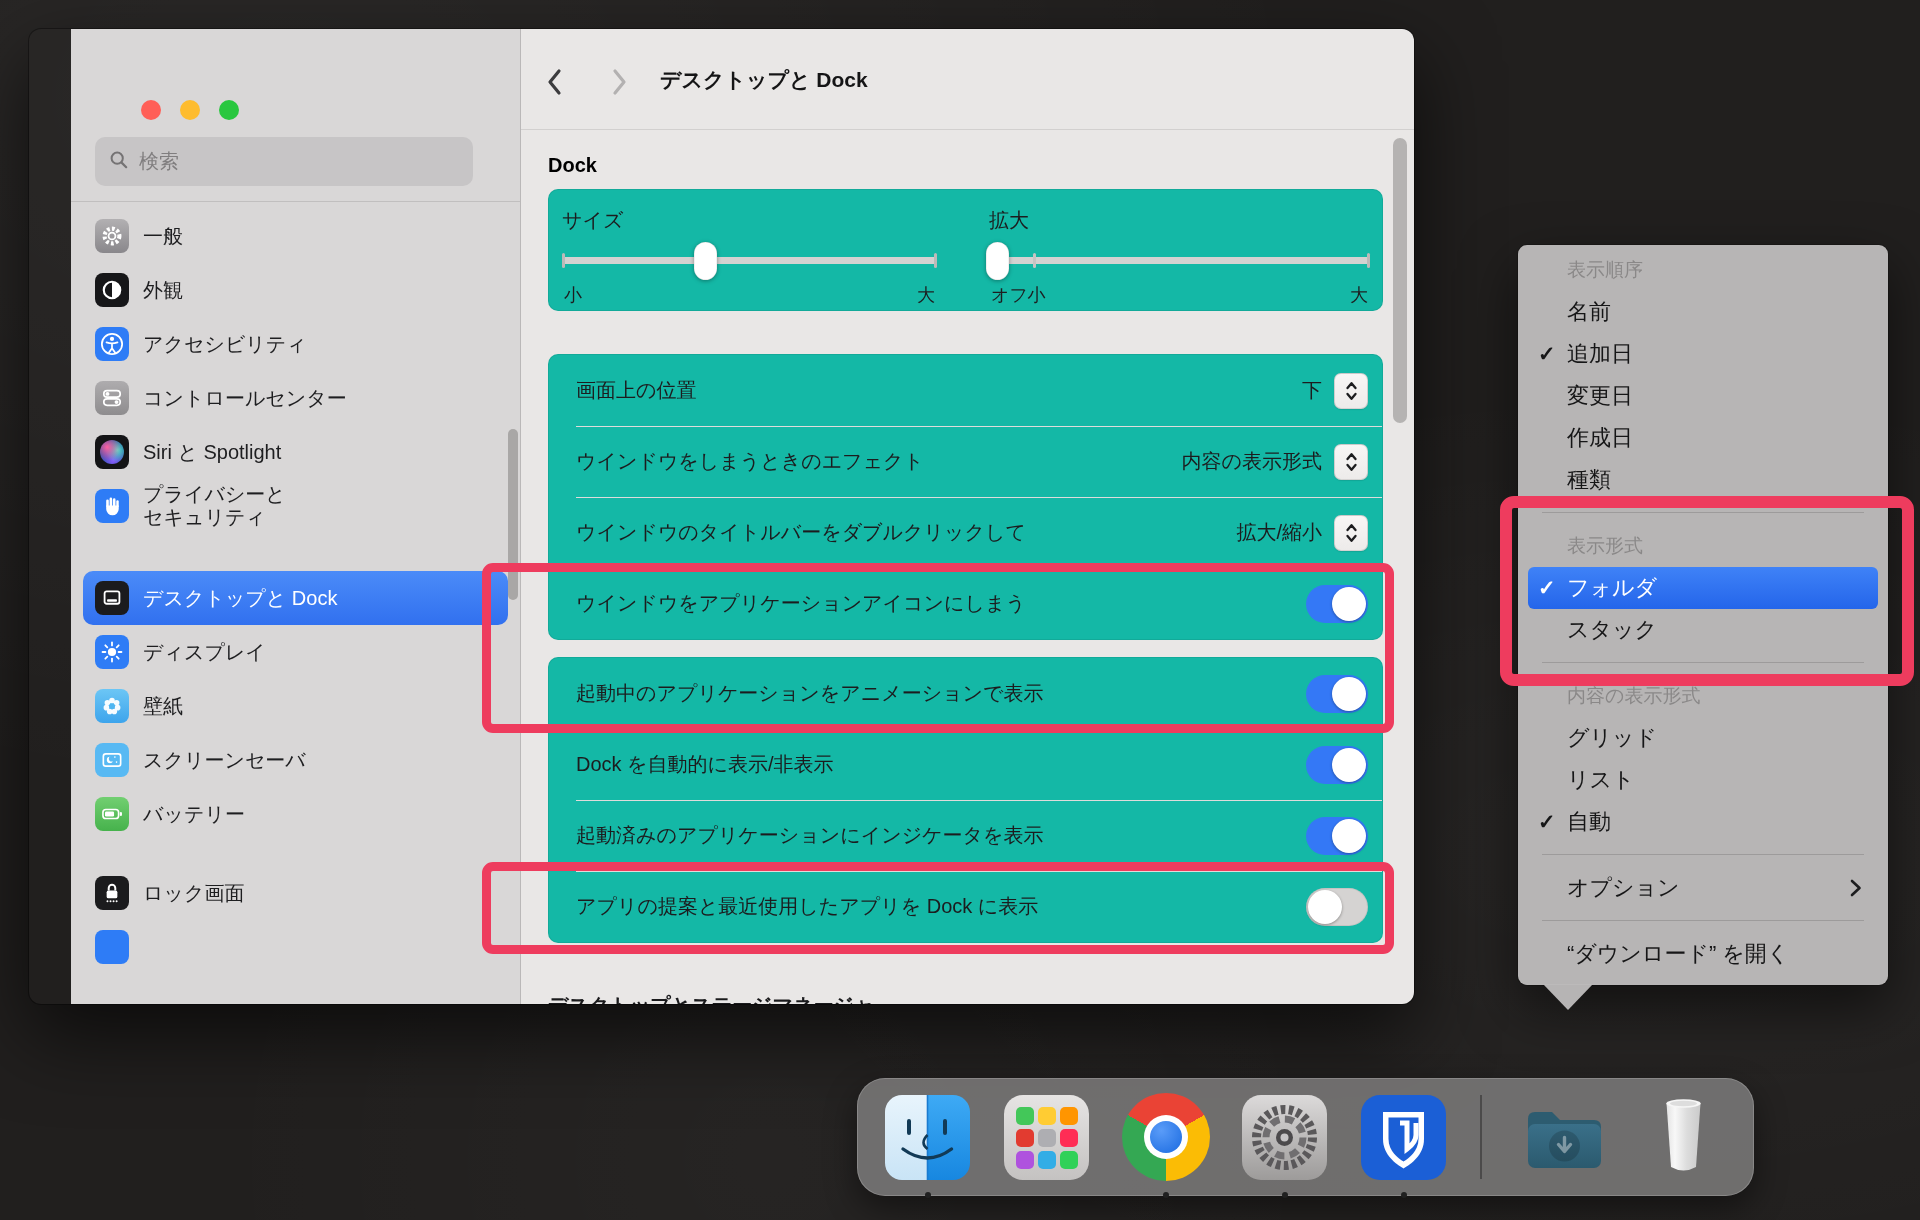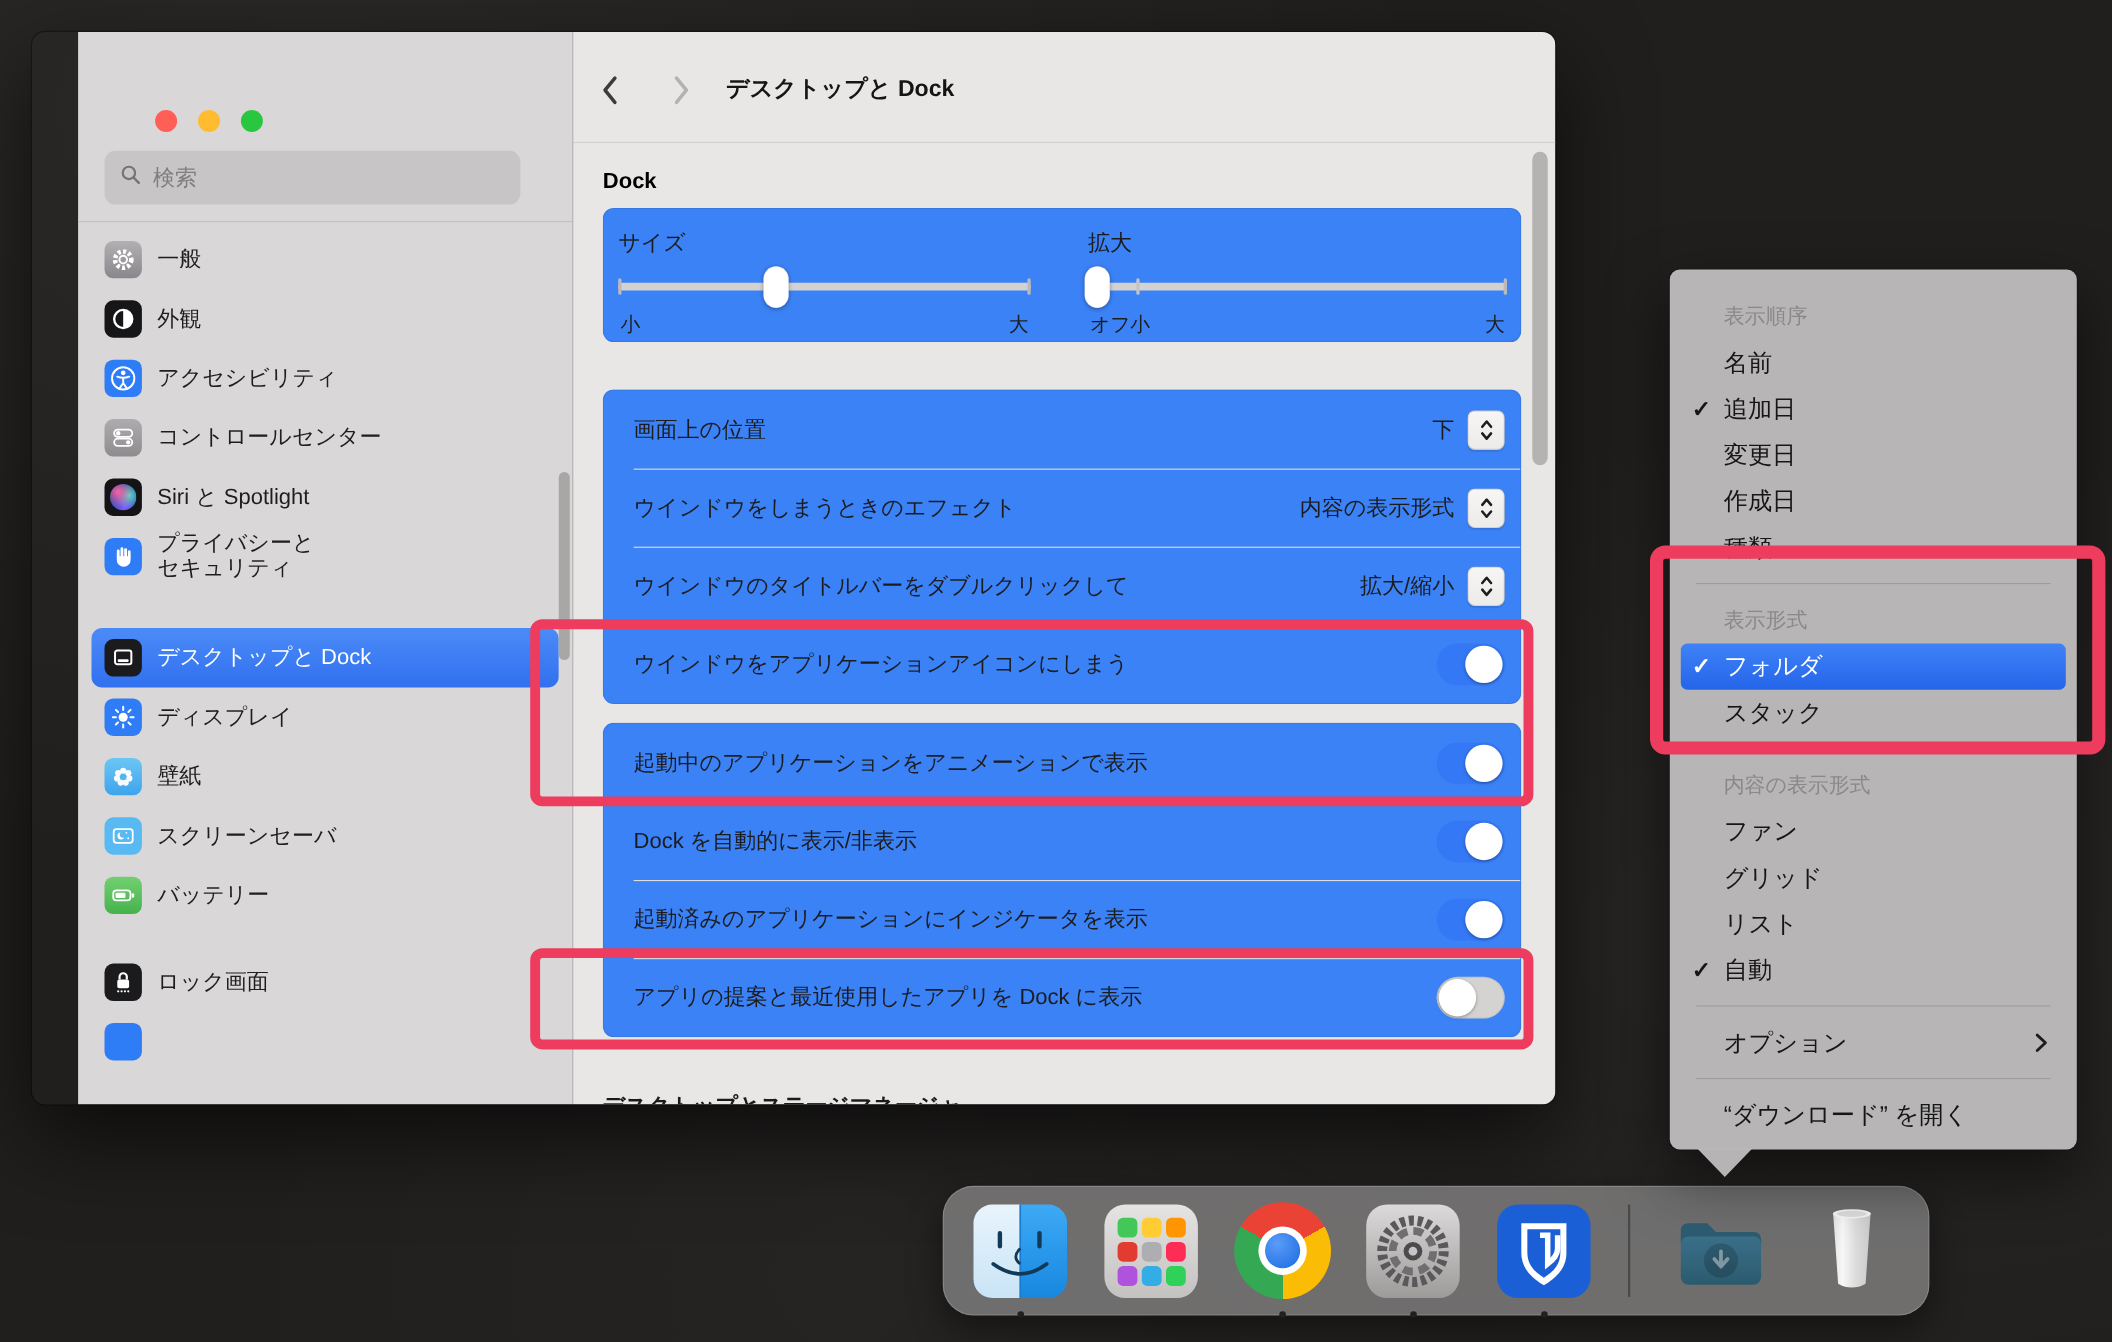--- a/index.html
+++ b/index.html
@@ -71,21 +71,21 @@
 
   
   .main { flex:1; background:#e9e7e6; position:relative; }
   .main-header { height:101px; border-bottom:1px solid #d2d0cf; position:relative; }
   .nav-btn { position:absolute; top:36px; width:34px; height:34px; display:flex; align-items:center; justify-content:center; }
   .nav-back { left:16px; } .nav-fwd { left:82px; }
   .main-title { position:absolute; left:139px; top:0; height:101px; display:flex; align-items:center; font-size:21px; font-weight:700; color:#151516; }
   .main-content { position:absolute; top:101px; left:0; right:0; bottom:0; padding:24px 31px 0 27px; overflow:hidden; }
   .section-title { font-size:20px; font-weight:700; color:#000000; margin-bottom:12px; }
 
-  .card { background:#3b82f6; border:1px solid rgba(0,0,0,0.075); border-radius:10px; }
+  .card { background:#14b8a6; border:1px solid rgba(0,0,0,0.075); border-radius:10px; }
   .slider-card { height:122px; display:flex; padding:17px 12px 0 13px; }
   .slider-col1 { width:375px; flex-shrink:0; }
   .slider-col2 { flex:1; margin-left:52px; }
   .slider-label { font-size:20px; color:#1c1c1e; margin-bottom:8px; }
   .slider { position:relative; height:38px; }
   .slider-track { position:absolute; left:0; right:0; top:15px; height:7px; background:#d4d2d1; border-radius:4px; }
   .slider-track::before, .slider-track::after {
     content:""; position:absolute; top:-4px; width:3px; height:15px; background:#bcbab9; border-radius:2px;
   }
   .slider-track::before { left:0; } .slider-track::after { right:0; }
@@ -116,21 +116,21 @@
   .toggle.off { background:#d5d3d2; box-shadow:inset 0 0 0 1px rgba(0,0,0,0.07); }
   .knob { position:absolute; top:2px; width:34px; height:34px; border-radius:50%; background:#fff; box-shadow:0 1px 3px rgba(0,0,0,0.35); }
   .toggle.on .knob { right:2px; } .toggle.off .knob { left:2px; }
 
   .next-section { margin-top:49px; font-size:20px; font-weight:700; color:#1a1a1c; }
   .main-scrollbar { position:absolute; top:109px; right:7px; width:14px; height:285px; border-radius:8px; background:#b5b3b2; }
 
   
   .context-menu {
     position:absolute; left:1518px; top:245px; width:370px; z-index:5;
-    background:rgba(188,186,186,0.97); border-radius:9px; padding:22px 0 10px;
+    background:rgba(188,186,186,0.97); border-radius:9px; padding:4px 0 10px;
     box-shadow:0 22px 55px rgba(0,0,0,0.55), 0 0 0 1px rgba(0,0,0,0.18);
   }
   .menu-tail {
     position:absolute; left:25px; bottom:-25px; width:0; height:0;
     border-left:25px solid transparent; border-right:25px solid transparent;
     border-top:26px solid rgba(188,186,186,0.97);
   }
   .menu-header { height:42px; display:flex; align-items:center; padding:0 24px 0 49px; font-size:19px; color:#8a8888; }
   .menu-item {
     height:42px; display:flex; align-items:center; margin:0 10px; padding:0 14px 0 39px;
@@ -497,23 +497,20 @@
     <span class="check">✓</span>
     <span>フォルダ</span>
   </div>
   <div class="menu-item">
       <span>スタック</span>
     </div>
 
   <div class="menu-sep"></div>
 
   <div class="menu-header">内容の表示形式</div>
-  <div class="menu-item">
-      <span>ファン</span>
-    </div>
   <div class="menu-item">
       <span>グリッド</span>
     </div>
   <div class="menu-item">
       <span>リスト</span>
     </div>
   <div class="menu-item">
     <span class="check">✓</span>
     <span>自動</span>
   </div>

